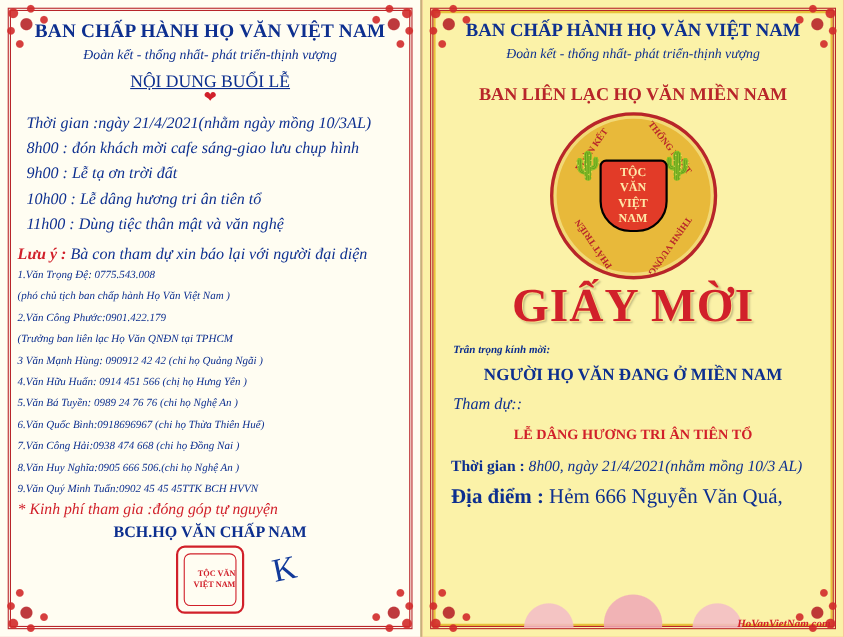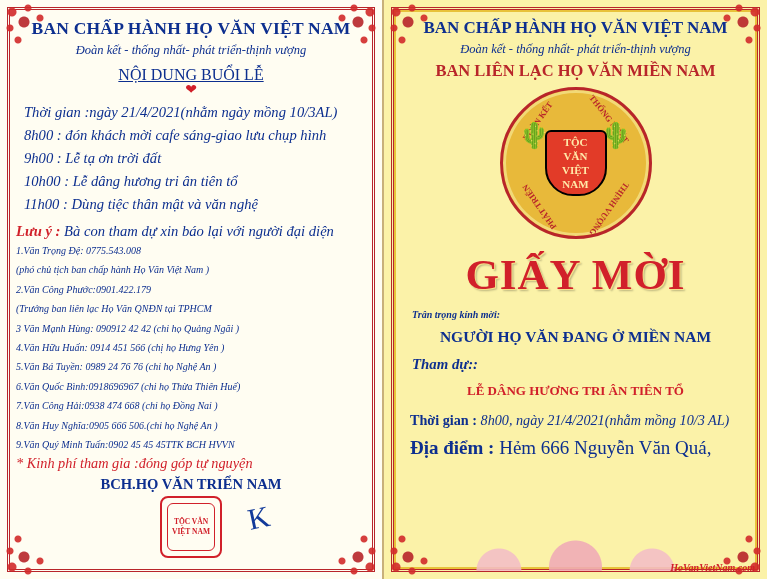--- a/index.html
+++ b/index.html
@@ -158,21 +158,21 @@
     display: flex;
     align-items: center;
     justify-content: center;
     text-align: center;
     position: relative;
   }
   .seal .inner {
     width: 46px; height: 46px;
     border: 1.5px solid #d1202a;
     border-radius: 6px;
-    display: flex; align-items: center; justify-content: center;
+    display: flex; align-items: center; justify-content: center; text-align: right;
   }
   .sig-scribble {
     position: absolute;
     right: 112px;
     bottom: 44px;
     font-family: "Liberation Serif", serif;
     font-size: 30px;
     color: #123a9a;
     transform: rotate(-12deg);
   }
@@ -188,21 +188,21 @@
     font-style: italic;
     font-size: 12.5px;
     color: #0d2f8f;
     margin-top: 4px;
   }
   .r-branch {
     text-align: center;
     font-weight: bold;
     font-size: 16.5px;
     color: #b8252a;
-    margin-top: 4px;
+    margin-top: 19px;
   }
   .logo {
     width: 146px;
     height: 146px;
     margin: 6px auto 0 auto;
     border-radius: 50%;
     background: #e8b93a;
     border: 3px solid #b8252a;
     position: relative;
     box-shadow: inset 0 0 0 3px #f2d977;
@@ -246,42 +246,42 @@
     font-size: 26px;
     color: #7a1d1d;
   }
   .logo .dragon.l { left: 16px; }
   .logo .dragon.r { right: 16px; transform: scaleX(-1); }
   .giay-moi {
     text-align: center;
     font-size: 43px;
     font-weight: bold;
     color: #d1202a;
-    margin-top: 11px;
+    margin-top: 0;
     letter-spacing: 1px;
     text-shadow: 1px 1px 0 #f6e08a, 2px 2px 2px rgba(0,0,0,.25);
   }
   .r-line {
     font-style: italic;
     font-weight: bold;
     font-size: 10px;
     color: #0d2f8f;
     margin-top: 10px;
     padding-left: 12px;
   }
   .r-invitee {
     text-align: center;
     font-weight: bold;
     font-size: 15.5px;
     color: #0d2f8f;
     margin-top: 8px;
   }
   .r-attend {
     font-style: italic;
-    font-weight: bold;
+    font-weight: normal;
     font-size: 14.8px;
     color: #0d2f8f;
     margin-top: 10px;
     padding-left: 12px;
   }
   .r-event {
     text-align: center;
     font-weight: bold;
     font-size: 13px;
     color: #d1202a;
@@ -374,21 +374,21 @@
         <li>8.Văn Huy Nghĩa:0905 666 506.(chi họ Nghệ An )</li>
         <li>9.Văn Quý Minh Tuấn:0902 45 45 45TTK BCH HVVN</li>
       </ul>
 
       <div class="fee">
         <span class="star">*</span>
         <span>Kinh phí tham gia :đóng góp tự nguyện</span>
       </div>
 
       <div class="sign-block">
-        <div>BCH.HỌ VĂN TRIỂN NAM</div>
+        <div>BCH.HỌ VĂN CHẤP NAM</div>
       </div>
 
       <div class="seal">
         <div class="inner">TỘC VĂN VIỆT NAM</div>
       </div>
       <div class="sig-scribble">K</div>
 
     </div>
   </div>
 

